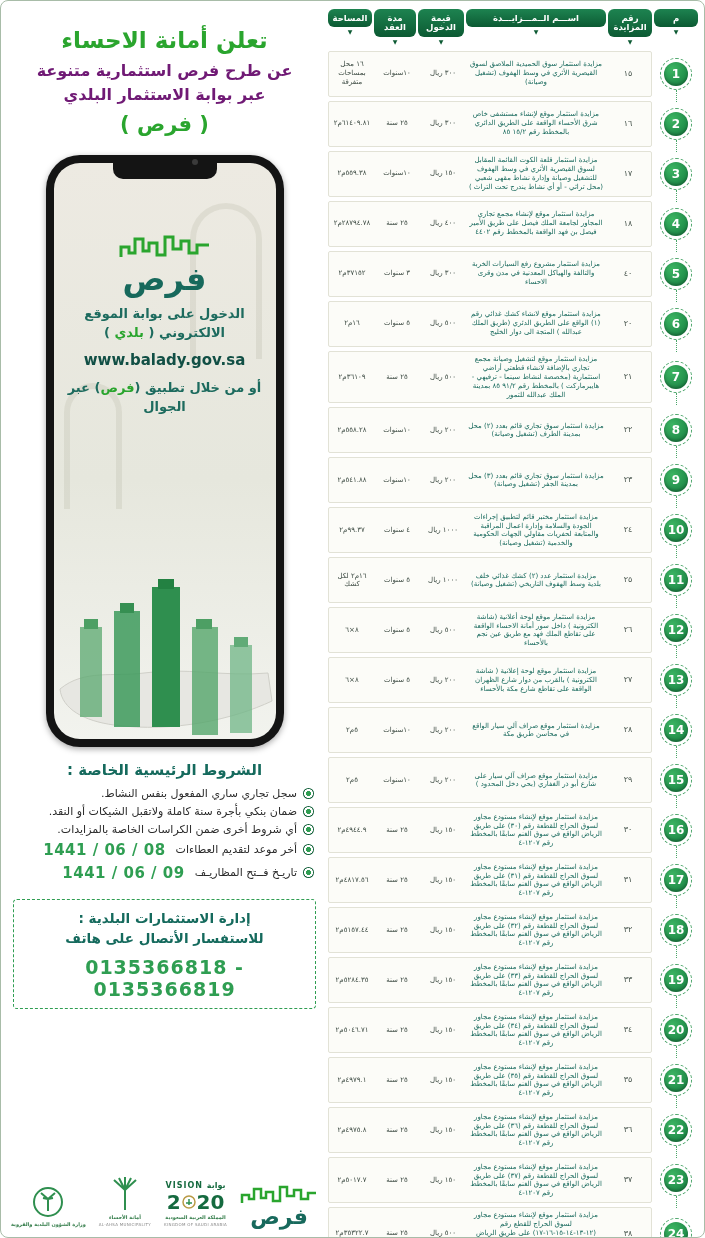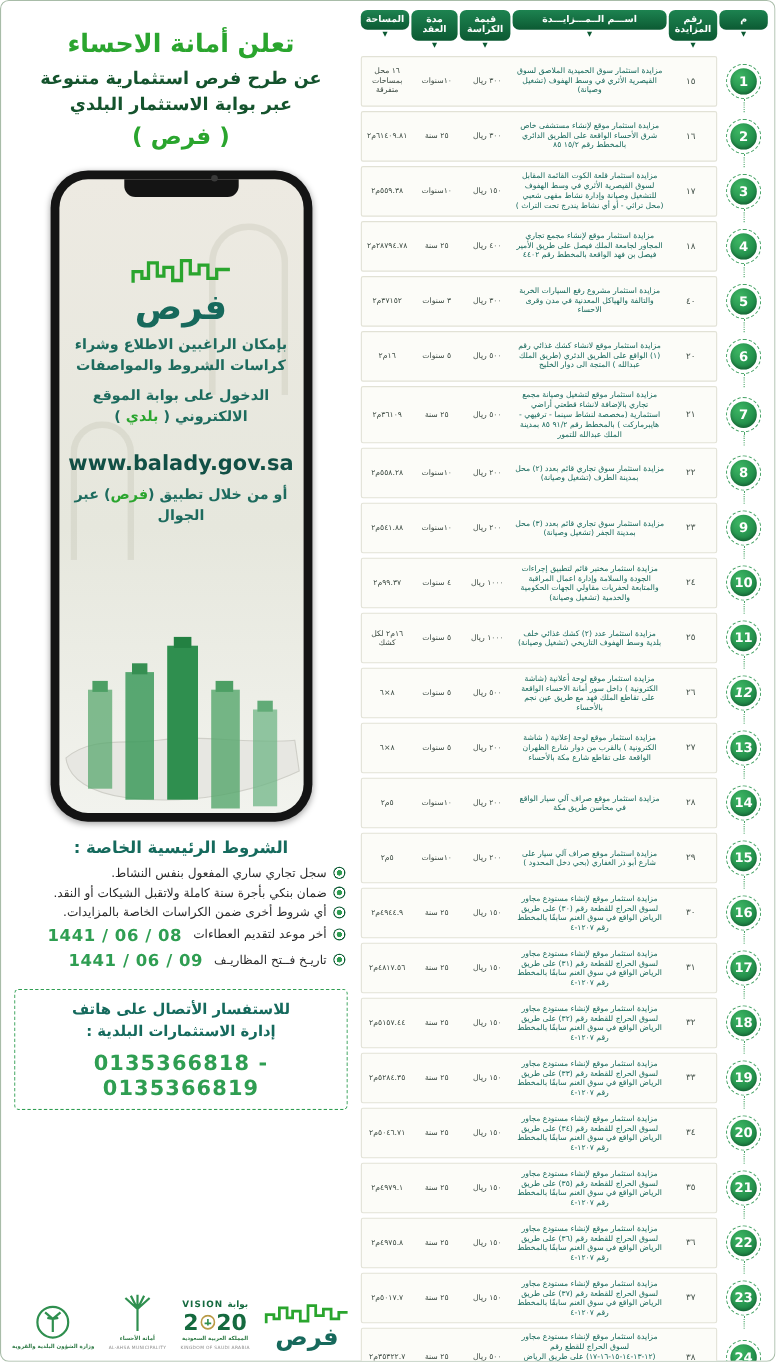--- a/index.html
+++ b/index.html
@@ -32,38 +32,38 @@
   .row:last-child .num-wrap::after{display:none;}
   .num-badge{width:24px;height:24px;border-radius:50%;background:radial-gradient(circle at 35% 30%,#3db563,#137a3e);
              color:#fff;font-weight:bold;font-size:12px;display:flex;align-items:center;justify-content:center;
              direction:ltr;box-shadow:inset 0 -2px 3px rgba(0,0,0,.25);}
   .bid{font-size:8px;color:#44524a;}
 
   
   .left-col{flex:1;display:flex;flex-direction:column;align-items:center;direction:rtl;}
   .title-block{text-align:center;margin-top:14px;line-height:1.55;}
   .t1{color:#2aa52e;font-size:23px;font-weight:bold;}
-  .t2,.t3{color:#14532d;font-size:16px;font-weight:bold;}
+  .t2,.t3{color:#701a75;font-size:16px;font-weight:bold;}
   .t4{color:#2aa52e;font-size:21px;font-weight:bold;}
 
   .phone{width:238px;height:592px;background:#141414;border-radius:34px;margin-top:14px;
          padding:8px;box-sizing:border-box;position:relative;box-shadow:0 2px 6px rgba(0,0,0,.35);}
   .notch{position:absolute;top:8px;left:50%;transform:translateX(-50%);width:104px;height:16px;
          background:#141414;border-radius:0 0 10px 10px;z-index:3;}
   .cam{position:absolute;top:4px;right:36%;width:6px;height:6px;border-radius:50%;background:#3a3a3a;z-index:4;}
   .screen{width:100%;height:100%;border-radius:26px;overflow:hidden;position:relative;
           background:linear-gradient(180deg,#edeae2 0%,#e6e7dd 55%,#f2f3ee 100%);
           display:flex;flex-direction:column;align-items:center;text-align:center;}
   .arch{position:absolute;width:60px;height:150px;border:6px solid rgba(160,160,140,.18);
         border-bottom:none;border-radius:40px 40px 0 0;}
   .foras-logo{margin-top:70px;position:relative;z-index:2;}
   .foras-word{color:#17695c;font-size:32px;font-weight:bold;line-height:1;}
   .screen p{position:relative;z-index:2;color:#1d6b5e;font-size:13px;font-weight:bold;
             line-height:1.45;margin:10px 12px 0;}
-  .url{color:#114f45;font-size:19px;font-weight:bold;margin-top:20px;direction:ltr;z-index:2;}
+  .url{color:#114f45;font-size:15px;font-weight:bold;margin-top:9px;direction:ltr;z-index:2;}
   .green{color:#2aa52e;}
   .buildings{position:absolute;bottom:0;left:0;width:100%;z-index:1;}
 
   .conditions{width:100%;margin-top:14px;padding:0 8px;box-sizing:border-box;}
   .cond-title{color:#156a5d;font-size:15px;font-weight:bold;text-align:center;margin-bottom:8px;}
   .cond-item{display:flex;align-items:center;gap:6px;margin:5px 0;}
   .bullet{width:11px;height:11px;flex:0 0 11px;border-radius:50%;
           background:radial-gradient(circle,#2f9e52 0 30%,#fff 34% 55%,#0d5c35 60% 100%);}
   .cond-text{font-size:11px;color:#2b2b2b;}
   .cond-date{font-size:15px;font-weight:bold;color:#2f9e52;direction:ltr;margin-right:4px;letter-spacing:.5px;}
@@ -97,21 +97,21 @@
         </div>
         <div class="col-bid">
           <div class="th">رقم المزايدة</div>
           <span class="th-arrow">▼</span>
         </div>
         <div class="col-name">
           <div class="th">اســـم الــمـــزايـــدة</div>
           <span class="th-arrow">▼</span>
         </div>
         <div class="col-price">
-          <div class="th">قيمة الكراسة</div>
+          <div class="th">قيمة الدخول</div>
           <span class="th-arrow">▼</span>
         </div>
         <div class="col-dur">
           <div class="th">مدة العقد</div>
           <span class="th-arrow">▼</span>
         </div>
         <div class="col-area">
           <div class="th">المساحة</div>
           <span class="th-arrow">▼</span>
         </div>
@@ -276,21 +276,21 @@
     <div class="row-card">
       <div class="cell bid col-bid">٢٥</div>
       <div class="cell name col-name">مزايدة استثمار عدد (٢) كشك غذائي خلف بلدية وسط الهفوف التاريخي (تشغيل وصيانة)</div>
       <div class="cell col-price">١٠٠٠ ريال</div>
       <div class="cell col-dur">٥ سنوات</div>
       <div class="cell col-area">١٦م٢ لكل كشك</div>
     </div>
   </div>
 
   <div class="row">
-    <div class="col-m" style="display:flex;justify-content:center;font-style:italic;">
+    <div class="col-m" style="display:flex;justify-content:center;">
       <div class="num-wrap">
         <div class="num-badge">12</div>
       </div>
     </div>
     <div class="row-card">
       <div class="cell bid col-bid">٢٦</div>
       <div class="cell name col-name">مزايدة استثمار موقع لوحة أعلانية (شاشة الكترونية ) داخل سور أمانة الاحساء الواقعة على تقاطع الملك فهد مع طريق عين نجم بالأحساء</div>
       <div class="cell col-price">٥٠٠ ريال</div>
       <div class="cell col-dur">٥ سنوات</div>
       <div class="cell col-area">٨×٦</div>
@@ -493,21 +493,20 @@
         <div class="cam"></div>
         <div class="screen">
           <div class="arch" style="top:40px;right:14px;"></div>
           <div class="arch" style="top:220px;left:10px;width:46px;height:120px;"></div>
           <div class="foras-logo">
             <svg width="92" height="26" viewBox="0 0 92 26">
               <polyline points="2,24 2,14 10,14 10,20 16,20 16,6 24,6 24,18 30,18 30,10 38,10 38,22 46,22 46,4 54,4 54,16 62,16 62,8 70,8 70,20 78,20 78,12 90,12" fill="none" stroke="#2aa52e" stroke-width="3"></polyline>
             </svg>
             <div class="foras-word">فرص</div>
           </div>
-          <p>بإمكان الراغبين الاطلاع وشراء كراسات الشروط والمواصفات</p>
           <p><span>الدخول على بوابة الموقع الالكتروني ( </span><span class="green">بلدي</span><span> )</span></p>
           <div class="url">www.balady.gov.sa</div>
           <p><span>أو من خلال تطبيق (</span><span class="green">فرص</span><span>) عبر الجوال</span></p>
           <svg class="buildings" width="222" height="170" viewBox="0 0 222 170">
             <path d="M6,120 C30,100 60,108 90,104 C130,98 170,108 214,104 L218,132 C180,150 120,164 60,156 C30,152 8,140 6,120 Z" fill="#e7e7e2" stroke="#cfcfc8" stroke-width="1"></path>
             <g>
               <rect x="26" y="58" width="22" height="90" fill="#5aa86f" opacity=".75"></rect>
               <rect x="60" y="42" width="26" height="116" fill="#3d9a5c" opacity=".85"></rect>
               <rect x="98" y="18" width="28" height="140" fill="#2f8f4f"></rect>
               <rect x="138" y="58" width="26" height="108" fill="#55a66c" opacity=".8"></rect>
@@ -551,22 +550,22 @@
 
   <div class="cond-item">
     <span class="bullet"></span>
     <span class="cond-text">تاريـخ فــتح المظاريـف</span>
     <span class="cond-date">1441 / 06 / 09</span>
   </div>
 </div>
       </div>
 
       <div class="contact">
+        <div class="contact-l">إدارة الاستثمارات البلدية :</div>
         <div class="contact-l">للاستفسار الأتصال على هاتف</div>
-        <div class="contact-l">إدارة الاستثمارات البلدية :</div>
         <div class="phones">0135366818 - 0135366819</div>
       </div>
 
       <div class="logos">
         <div class="logo">
           <svg width="34" height="34" viewBox="0 0 34 34">
             <circle cx="17" cy="17" r="14" fill="none" stroke="#2f8f4f" stroke-width="2"></circle>
             <path d="M17,26 L17,14 M17,14 L10,8 M17,14 L24,8 M17,14 L12,13 M17,14 L22,13" stroke="#2f8f4f" stroke-width="2" fill="none"></path>
           </svg>
           <div class="logo-cap">وزارة الشؤون البلدية والقروية</div>

